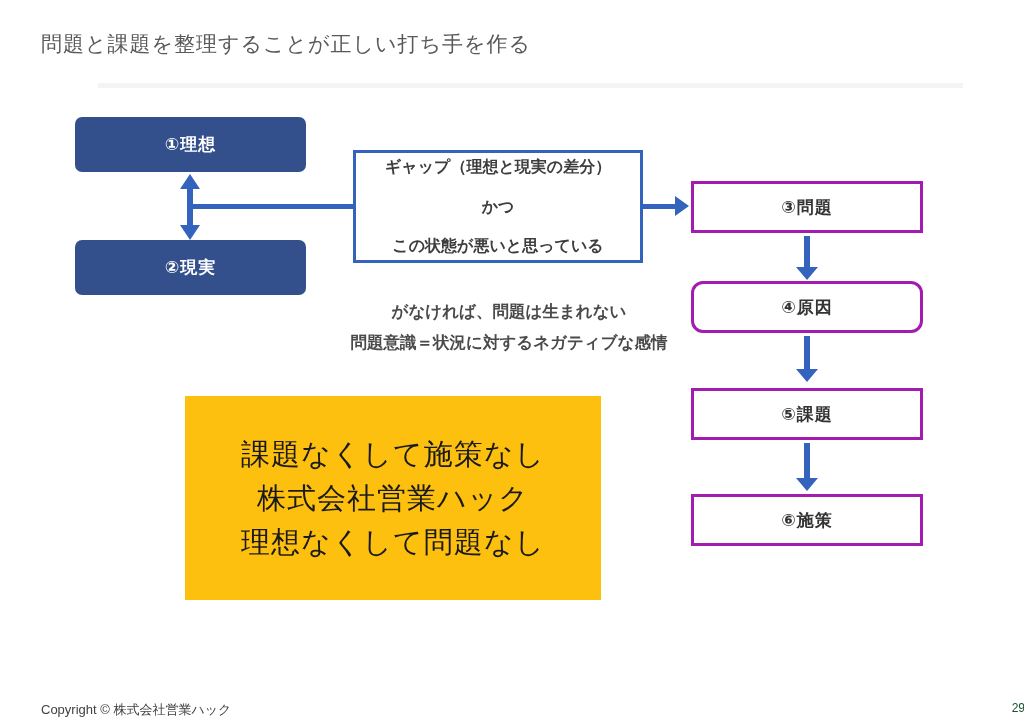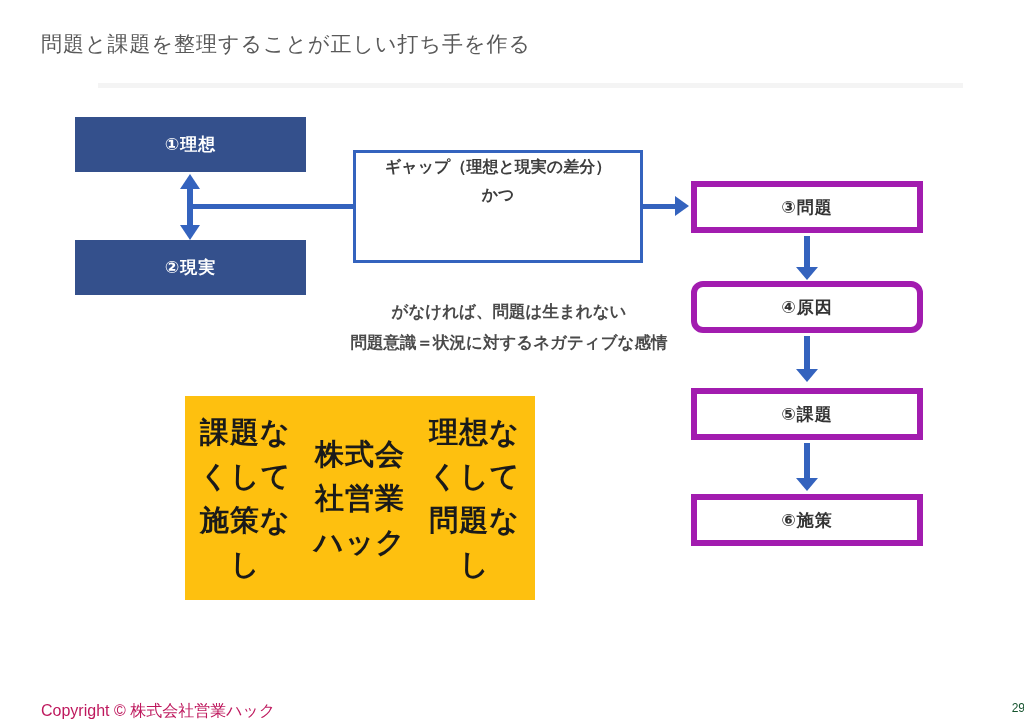--- a/index.html
+++ b/index.html
@@ -18,57 +18,58 @@
   .title-divider {
     position: absolute; left: 75px; top: 83px; width: 865px; height: 5px;
     background: #f4f4f4;
   }
   
   .navy-box {
     position: absolute; left: 52px; width: 231px; height: 55px;
     background: #34508C; color: #ffffff; font-weight: 700; font-size: 17px;
     display: flex; align-items: center; justify-content: center;
     letter-spacing: 1px;
+    border-radius: 7px;
   }
   .box-ideal   { top: 117px; }
   .box-reality { top: 240px; }
 
   
   .double-arrow { position: absolute; left: 154px; top: 174px; }
 
   
   .h-connector {
     position: absolute; left: 166px; top: 204px; width: 164px; height: 5px;
     background: #3463BE;
   }
 
   
   .gap-box {
     position: absolute; left: 330px; top: 150px; width: 290px; height: 113px;
     background: #ffffff; border: 3px solid #3463BE;
-    display: flex; flex-direction: column; align-items: center; justify-content: flex-start;
+    display: flex; flex-direction: column; align-items: center; justify-content: space-between;
     font-size: 16px; font-weight: 700; color: #3d3d3d; line-height: 28px;
     text-align: center;
   }
 
   
   .arrow-right-shaft {
     position: absolute; left: 620px; top: 204px; width: 33px; height: 5px;
     background: #3463BE;
   }
   .arrow-right-head {
     position: absolute; left: 652px; top: 196px; width: 0; height: 0;
     border-left: 14px solid #3463BE;
     border-top: 10px solid transparent; border-bottom: 10px solid transparent;
   }
 
   
   .flow-box {
     position: absolute; left: 668px; width: 232px; height: 52px;
-    background: #ffffff; border: 6px solid #a21caf;
+    background: #ffffff; border: 3px solid #a21caf;
     display: flex; align-items: center; justify-content: center;
     font-size: 17px; color: #333333; font-weight: 600; letter-spacing: 1px;
   }
   .flow-problem { top: 181px; }
   .flow-cause   { top: 281px; border-radius: 12px; }
   .flow-issue   { top: 388px; }
   .flow-action  { top: 494px; }
 
   
   .down-arrow { position: absolute; left: 773px; width: 22px; }
@@ -89,30 +90,30 @@
 
   
   .awareness-note {
     position: absolute; left: 270px; top: 296px; width: 432px;
     text-align: center; font-size: 16.5px; font-weight: 700; color: #4a4a4a;
     line-height: 31px;
   }
 
   
   .highlight-box {
-    position: absolute; left: 162px; top: 396px; width: 350px; height: 204px;
+    position: absolute; left: 162px; top: 396px; width: 416px; height: 204px;
     background: #FEC00F; color: #1a1a1a;
-    display: flex; align-items: center; justify-content: center;
-    font-size: 29px; font-weight: 700; line-height: 44px; letter-spacing: 1px;
+    display: flex; flex-direction: column; align-items: center; justify-content: center;
+    font-size: 29px; font-weight: 400; line-height: 44px; letter-spacing: 1px;
     text-align: center;
   }
 
   .footer-copyright {
     position: absolute; left: 18px; top: 701px;
-    font-size: 16px; color: #be185d;
+    font-size: 13px; color: #404040;
   }
   .footer-page {
     position: absolute; right: 22px; top: 701px;
     font-size: 12px; color: #14532d;
   }
 </style>
 </head>
 <body>
 
 <div class="slide">
@@ -127,20 +128,21 @@
     <polygon points="13,0 3,15 23,15" fill="#3463BE"></polygon>
     <rect x="10" y="13" width="6" height="40" fill="#3463BE"></rect>
     <polygon points="13,66 3,51 23,51" fill="#3463BE"></polygon>
   </svg>
 
   <div class="h-connector"></div>
 
   <div class="gap-box">
     <div>ギャップ（理想と現実の差分）</div>
     <div>かつ</div>
+    <div>この状態が悪いと思っている</div>
   </div>
 
   <div class="arrow-right-shaft"></div>
   <div class="arrow-right-head"></div>
 
   <div class="flow-box flow-problem">③問題</div>
   <div class="flow-box flow-cause">④原因</div>
   <div class="flow-box flow-issue">⑤課題</div>
   <div class="flow-box flow-action">⑥施策</div>
 

